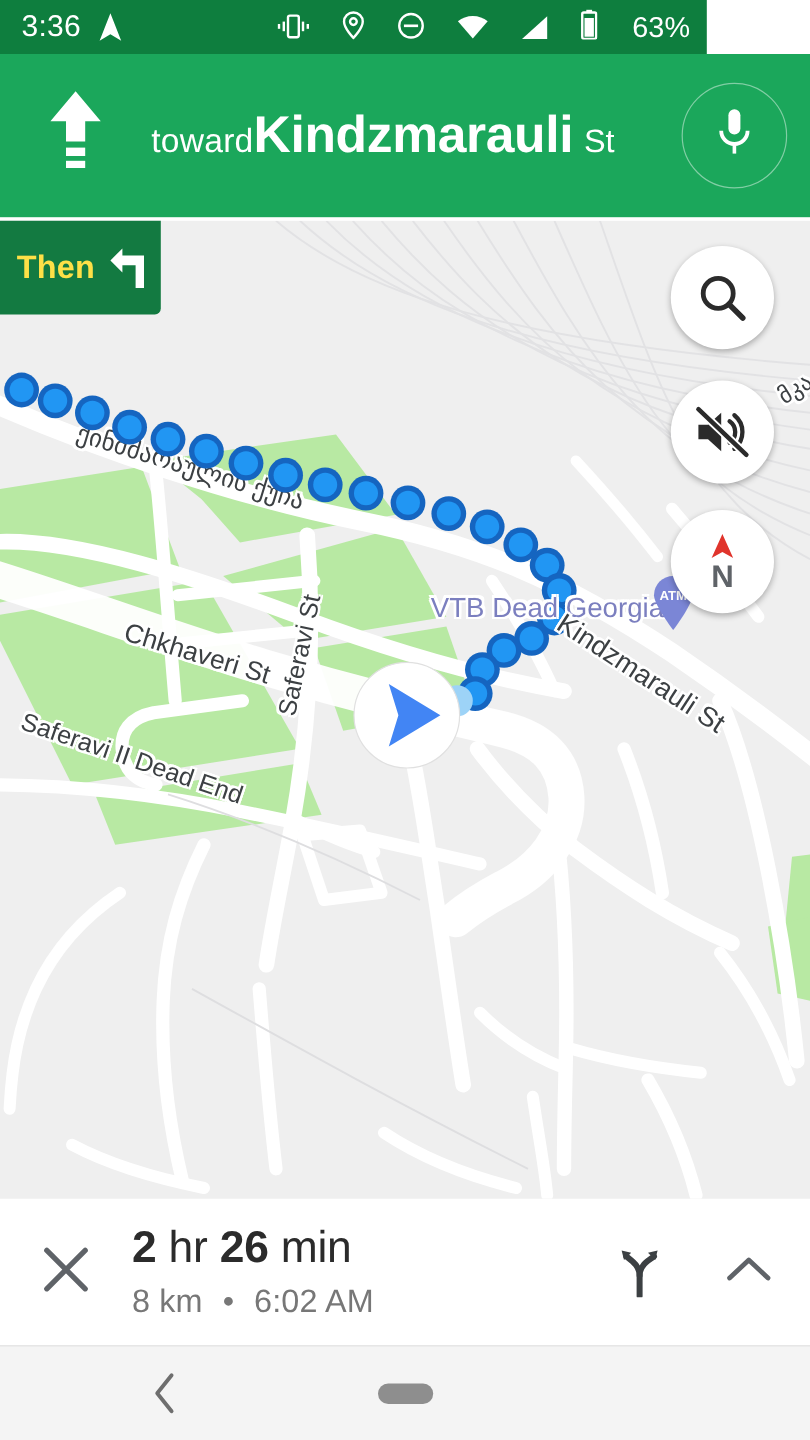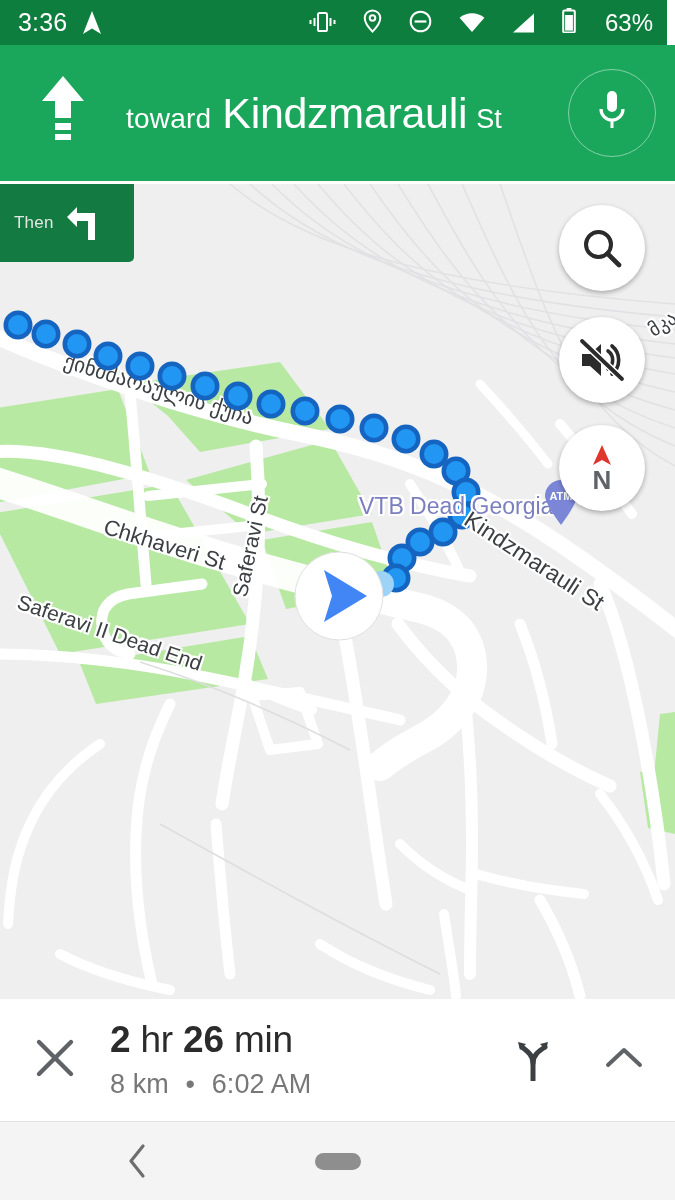--- a/index.html
+++ b/index.html
@@ -14,21 +14,21 @@
   }
   #app {
     position: absolute; inset: 0;
     width: 675px; height: 1200px;
     overflow: hidden;
   }
 
   
   .statusbar {
     position: absolute; top: 0; left: 0;
-    width: 667px; height: 45px;
+    width: 589px; height: 45px;
     background: #0E7E3E;
     display: flex; align-items: center;
     color: #fff;
     box-sizing: border-box;
     padding: 0 14px 0 18px;
     z-index: 40;
   }
   .sb-time {
     font-size: 25px; letter-spacing: .2px;
     font-family: "Liberation Sans", sans-serif;
@@ -56,21 +56,21 @@
     flex: 1;
     color: #fff;
     display: flex; align-items: baseline;
     white-space: nowrap;
     overflow: hidden;
   }
   .nav-toward {
     font-size: 28px; font-weight: 400; letter-spacing: .2px;
   }
   .nav-street {
-    font-size: 43px; font-weight: 400; margin-left: 11px; letter-spacing: -.3px;
+    font-size: 43px; font-weight: 700; letter-spacing: -.3px;
   }
   .nav-sttype {
     font-size: 27px; font-weight: 400; margin-left: 9px; text-align: right;
   }
   .mic-btn {
     width: 86px; height: 86px; border-radius: 50%;
     border: 1.5px solid rgba(255,255,255,.45);
     margin-right: 19px; margin-left: 4px;
     flex: none;
     display: flex; align-items: center; justify-content: center;
@@ -81,21 +81,21 @@
     position: absolute; top: 184px; left: 0;
     width: 134px; height: 78px;
     background: #137A41;
     border-bottom-right-radius: 5px;
     z-index: 30;
     display: flex; align-items: center;
     box-sizing: border-box;
     padding-left: 14px;
   }
   .then-label {
-    color: #e5e5e5; font-size: 17px; font-weight: 400; letter-spacing: .2px;
+    color: #fde047; font-size: 27px; font-weight: 700; letter-spacing: .2px;
   }
   .then-icon { margin-left: 10px; display: flex; align-items: center;}
 
   
   .map {
     position: absolute; top: 184px; left: 0;
     width: 675px; height: 815px;
     background: #EFEFEF;
     overflow: hidden;
     z-index: 10;

